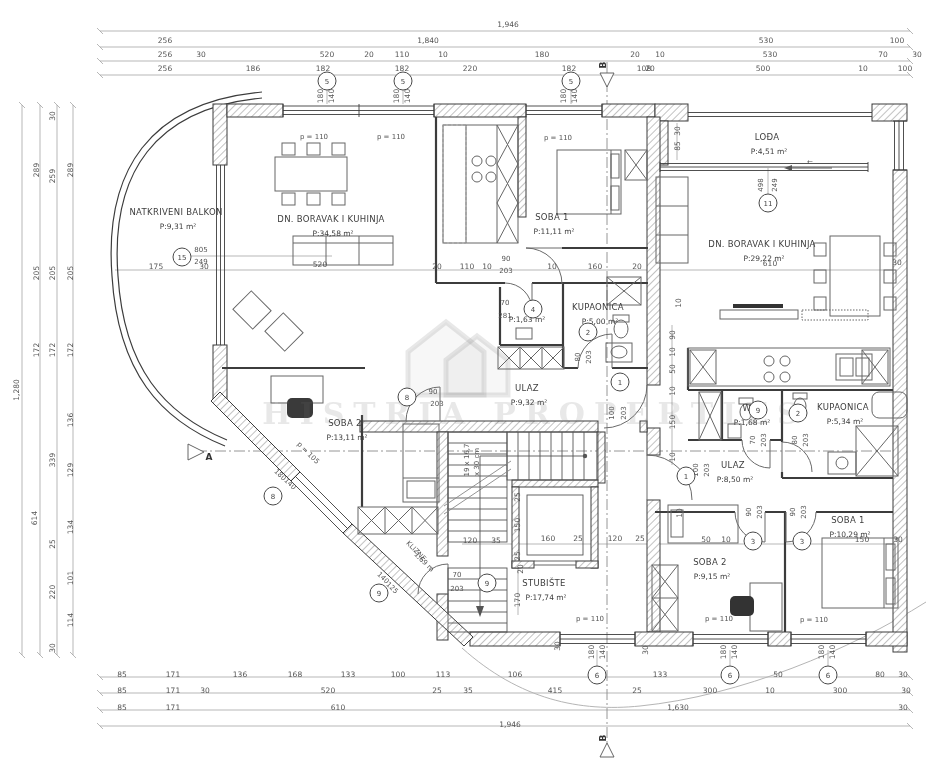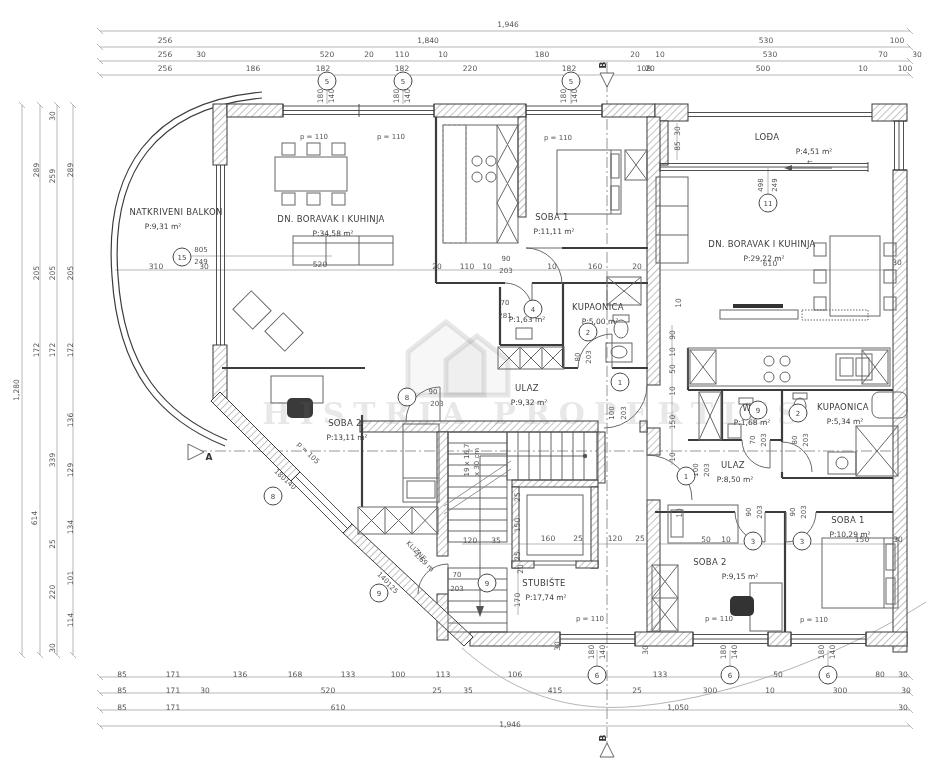--- a/index.html
+++ b/index.html
@@ -352,24 +352,24 @@
       <span class="a dim" style="left: 468px; top: 690px; transform: translate(-50%, -50%);">35</span>
       <span class="a dim" style="left: 555px; top: 690px; transform: translate(-50%, -50%);">415</span>
       <span class="a dim" style="left: 637px; top: 690px; transform: translate(-50%, -50%);">25</span>
       <span class="a dim" style="left: 710px; top: 690px; transform: translate(-50%, -50%);">300</span>
       <span class="a dim" style="left: 770px; top: 690px; transform: translate(-50%, -50%);">10</span>
       <span class="a dim" style="left: 840px; top: 690px; transform: translate(-50%, -50%);">300</span>
       <span class="a dim" style="left: 906px; top: 690px; transform: translate(-50%, -50%);">30</span>
       <span class="a dim" style="left: 122px; top: 707px; transform: translate(-50%, -50%);">85</span>
       <span class="a dim" style="left: 173px; top: 707px; transform: translate(-50%, -50%);">171</span>
       <span class="a dim" style="left: 338px; top: 707px; transform: translate(-50%, -50%);">610</span>
-      <span class="a dim" style="left: 678px; top: 707px; transform: translate(-50%, -50%);">1,050</span>
+      <span class="a dim" style="left: 678px; top: 707px; transform: translate(-50%, -50%);">1,630</span>
       <span class="a dim" style="left: 903px; top: 707px; transform: translate(-50%, -50%);">30</span>
       <span class="a dim" style="left: 510px; top: 724px; transform: translate(-50%, -50%);">1,946</span>
-      <span class="a dim" style="left: 156px; top: 266px; transform: translate(-50%, -50%);">310</span>
+      <span class="a dim" style="left: 156px; top: 266px; transform: translate(-50%, -50%);">175</span>
       <span class="a dim" style="left: 204px; top: 266px; transform: translate(-50%, -50%);">30</span>
       <span class="a dim" style="left: 320px; top: 264px; transform: translate(-50%, -50%);">520</span>
       <span class="a dim" style="left: 437px; top: 266px; transform: translate(-50%, -50%);">20</span>
       <span class="a dim" style="left: 467px; top: 266px; transform: translate(-50%, -50%);">110</span>
       <span class="a dim" style="left: 487px; top: 266px; transform: translate(-50%, -50%);">10</span>
       <span class="a dim" style="left: 552px; top: 266px; transform: translate(-50%, -50%);">10</span>
       <span class="a dim" style="left: 595px; top: 266px; transform: translate(-50%, -50%);">160</span>
       <span class="a dim" style="left: 637px; top: 266px; transform: translate(-50%, -50%);">20</span>
       <span class="a dim" style="left: 770px; top: 263px; transform: translate(-50%, -50%);">610</span>
       <span class="a dim" style="left: 897px; top: 262px; transform: translate(-50%, -50%);">30</span>
@@ -451,46 +451,46 @@
       <span class="a lbl" style="left: 290px; top: 484px; transform: translate(-50%, -50%) rotate(45deg);">140</span>
       <span class="a lbl" style="left: 467px; top: 460px; transform: translate(-50%, -50%) rotate(-90deg);">19 x 16,7</span>
       <span class="a lbl" style="left: 477px; top: 462px; transform: translate(-50%, -50%) rotate(-90deg);">x 30 cm</span>
       <span class="a lbl" style="left: 416px; top: 551px; transform: translate(-50%, -50%) rotate(45deg);">KLIZNE</span>
       <span class="a lbl" style="left: 424px; top: 562px; transform: translate(-50%, -50%) rotate(45deg);">1,69 m</span>
       <span class="a lbl" style="left: 810px; top: 162px; transform: translate(-50%, -50%);">←</span>
       <span class="a sec" style="left: 209px; top: 457px; transform: translate(-50%, -50%);">A</span>
       <span class="a sec" style="left: 603px; top: 65px; transform: translate(-50%, -50%) rotate(-90deg);">B</span>
       <span class="a sec" style="left: 603px; top: 738px; transform: translate(-50%, -50%) rotate(-90deg);">B</span>
       <span class="a room" style="left: 176px; top: 212px; transform: translate(-50%, -50%);">NATKRIVENI BALKON</span>
-      <span class="a area" style="left: 163px; top: 225.5px; transform: translate(-50%, -50%);">P:9,31 m²</span>
+      <span class="a area" style="left: 178px; top: 225.5px; transform: translate(-50%, -50%);">P:9,31 m²</span>
       <span class="a room" style="left: 331px; top: 219px; transform: translate(-50%, -50%);">DN. BORAVAK I KUHINJA</span>
       <span class="a area" style="left: 333px; top: 232.5px; transform: translate(-50%, -50%);">P:34,58 m²</span>
       <span class="a room" style="left: 552px; top: 217px; transform: translate(-50%, -50%);">SOBA 1</span>
       <span class="a area" style="left: 554px; top: 230.5px; transform: translate(-50%, -50%);">P:11,11 m²</span>
       <span class="a room" style="left: 767px; top: 137px; transform: translate(-50%, -50%);">LOĐA</span>
-      <span class="a area" style="left: 814px; top: 150.5px; transform: translate(-50%, -50%);">P:4,51 m²</span>
+      <span class="a area" style="left: 769px; top: 150.5px; transform: translate(-50%, -50%);">P:4,51 m²</span>
       <span class="a room" style="left: 762px; top: 244px; transform: translate(-50%, -50%);">DN. BORAVAK I KUHINJA</span>
       <span class="a area" style="left: 764px; top: 257.5px; transform: translate(-50%, -50%);">P:29,22 m²</span>
       <span class="a room" style="left: 598px; top: 307px; transform: translate(-50%, -50%);">KUPAONICA</span>
       <span class="a area" style="left: 600px; top: 320.5px; transform: translate(-50%, -50%);">P:5,00 m²</span>
       <span class="a area" style="left: 527px; top: 319px; transform: translate(-50%, -50%);">P:1,63 m²</span>
       <span class="a room" style="left: 527px; top: 388px; transform: translate(-50%, -50%);">ULAZ</span>
       <span class="a area" style="left: 529px; top: 401.5px; transform: translate(-50%, -50%);">P:9,32 m²</span>
       <span class="a room" style="left: 345px; top: 423px; transform: translate(-50%, -50%);">SOBA 2</span>
       <span class="a area" style="left: 347px; top: 436.5px; transform: translate(-50%, -50%);">P:13,11 m²</span>
       <span class="a room" style="left: 750px; top: 408px; transform: translate(-50%, -50%);">WC</span>
       <span class="a area" style="left: 752px; top: 421.5px; transform: translate(-50%, -50%);">P:1,68 m²</span>
       <span class="a room" style="left: 843px; top: 407px; transform: translate(-50%, -50%);">KUPAONICA</span>
       <span class="a area" style="left: 845px; top: 420.5px; transform: translate(-50%, -50%);">P:5,34 m²</span>
       <span class="a room" style="left: 733px; top: 465px; transform: translate(-50%, -50%);">ULAZ</span>
       <span class="a area" style="left: 735px; top: 478.5px; transform: translate(-50%, -50%);">P:8,50 m²</span>
       <span class="a room" style="left: 848px; top: 520px; transform: translate(-50%, -50%);">SOBA 1</span>
       <span class="a area" style="left: 850px; top: 533.5px; transform: translate(-50%, -50%);">P:10,29 m²</span>
       <span class="a room" style="left: 710px; top: 562px; transform: translate(-50%, -50%);">SOBA 2</span>
-      <span class="a area" style="left: 740px; top: 575.5px; transform: translate(-50%, -50%);">P:9,15 m²</span>
+      <span class="a area" style="left: 712px; top: 575.5px; transform: translate(-50%, -50%);">P:9,15 m²</span>
       <span class="a room" style="left: 544px; top: 583px; transform: translate(-50%, -50%);">STUBIŠTE</span>
       <span class="a area" style="left: 546px; top: 596.5px; transform: translate(-50%, -50%);">P:17,74 m²</span>
       <div class="circ" style="left: 327px; top: 81px;">5</div>
       <div class="circ" style="left: 403px; top: 81px;">5</div>
       <div class="circ" style="left: 571px; top: 81px;">5</div>
       <div class="circ" style="left: 597px; top: 675px;">6</div>
       <div class="circ" style="left: 730px; top: 675px;">6</div>
       <div class="circ" style="left: 828px; top: 675px;">6</div>
       <div class="circ" style="left: 182px; top: 257px;">15</div>
       <div class="circ" style="left: 768px; top: 203px;">11</div>

